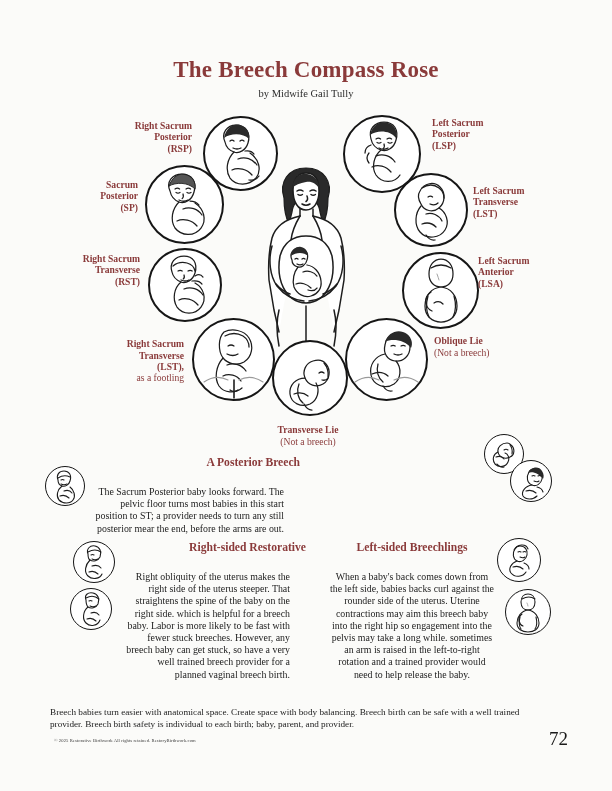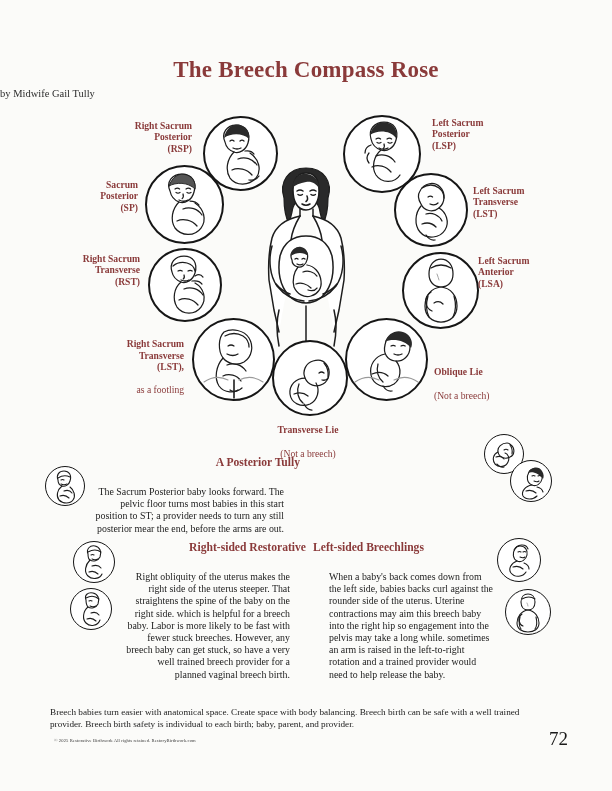--- a/index.html
+++ b/index.html
@@ -27,21 +27,21 @@
     top: 57px; left: 0; right: 0;
     text-align: center;
     font-size: 23px;
     font-weight: bold;
     color: #8a3a3a;
     letter-spacing: 0.2px;
   }
   .byline {
     position: absolute;
     top: 88px; left: 0; right: 0;
-    text-align: left;
+    text-align: center;
     font-size: 10.5px;
     color: #2c2c2c;
   }
 
   
   .rose {
     position: absolute;
     top: 105px;
     left: 0;
     width: 612px;
@@ -64,21 +64,20 @@
     line-height: 1.18;
     white-space: pre-line;
   }
   .lbl.r { text-align: right; }
   .lbl.l { text-align: left; }
   .lbl.c { text-align: center; }
   .lbl .note {
     display: block;
     font-weight: normal;
     font-size: 9.6px;
-    margin-top: 12px;
   }
 
   .mother {
     position: absolute;
     left: 246px;
     top: 55px;
     width: 120px;
     height: 210px;
   }
   .mother svg { width: 100%; height: 100%; display: block; }
@@ -96,21 +95,21 @@
     line-height: 1.235;
     color: #1c1c1c;
     margin: 16px;
   }
 
   .blk { position: absolute; }
 
   #blk-posterior { left: 78px;  top: 456px; width: 222px; text-align: right; }
   #blk-translie  { left: 308px; top: 456px; width: 222px; text-align: left; }
   #blk-right     { left: 110px; top: 541px; width: 196px; text-align: right; }
-  #blk-left      { left: 313px; top: 541px; width: 198px; text-align: left; }
+  #blk-left      { left: 313px; top: 541px; width: 198px; text-align: center; }
 
   .mini {
     position: absolute;
     border-radius: 50%;
     border: 1.9px solid #161616;
     background: #fff;
     overflow: hidden;
   }
   .mini svg { width: 100%; height: 100%; display: block; }
 
@@ -307,21 +306,21 @@
         <path d="M47 34 q4 2 8 0"></path>
         <path d="M38 34 C28 36 22 45 24 55 C26 65 38 70 47 64 C54 59 55 48 49 41"></path>
         <path d="M31 44 C29 51 31 58 36 62"></path>
         <path d="M25 54 q9 -4 16 2"></path>
         <path d="M36 66 q4 6 9 5"></path>
 
         <path d="M8 62 q12 -8 24 -2" stroke="#9a9a9a" stroke-width="1.1"></path>
         <path d="M71 62 q-12 -8 -24 -2" stroke="#9a9a9a" stroke-width="1.1"></path>
       </svg>
     </div>
-    <div class="lbl l" style="left:434px; top:250px; width:130px;">
+    <div class="lbl l" style="left:434px; top:219px; width:130px;">
       <span>Oblique Lie</span>
       <span class="note">(Not a breech)</span>
     </div>
 
     <div class="node" style="left:343px; top:10px; width:74px; height:74px;">
       <svg viewBox="0 0 74 74" fill="none" stroke="#1d1d1d" stroke-width="1.25" stroke-linecap="round" stroke-linejoin="round">
         <path d="M26 22 C23 12 30 5 39 5 C49 5 54 13 51 23 C49 31 42 35 36 33 C30 31 27 27 26 22 Z" fill="#ffffff"></path>
         <path d="M25 18 C27 8 35 3 43 6 C50 8 53 15 51 21 C45 13 32 13 25 18 Z" fill="#2a2a2a" stroke="none"></path>
         <path d="M31 22 q2.4 -1.6 4.6 0"></path>
           <path d="M42 22 q2.4 -1.6 4.6 0"></path>
@@ -379,21 +378,21 @@
       <path d="M12 13 C10 8 13 4 18 4 C23 4 26 8 24 14 C23 18 19 20 16 19 C13 18 12 16 12 13 Z" fill="#fff"></path>
       <path d="M12 11 q6 -4 12 -1"></path>
       <path d="M15 13 q1.5 -1 3 0"></path>
       <path d="M15 17 q3 1.5 6 0"></path>
       <path d="M16 19 C11 23 10 29 13 33 C17 37 24 37 27 33 C30 29 28 23 24 20"></path>
       <path d="M18 24 q5 -2 8 2"></path>
       <path d="M14 29 q5 -2 9 2"></path>
     </svg>
   </div>
   <div class="blk" id="blk-posterior">
-    <p class="sec-h">A Posterior Tully</p>
+    <p class="sec-h">A Posterior Breech</p>
     <p class="sec-b">The Sacrum Posterior baby looks forward. The pelvic floor turns most babies in this start position to ST; a provider needs to turn any still posterior mear the end, before the arms are out.</p>
   </div>
 
   <div class="mini" style="left:484px; top:434px; width:38px; height:38px;">
     <svg viewBox="0 0 38 38" fill="none" stroke="#1d1d1d" stroke-width="1.1" stroke-linecap="round" stroke-linejoin="round">
       <path d="M26 10 C30 13 30 20 25 22 C20 25 14 22 13 17 C12 12 17 8 22 8 C24 8 25 9 26 10 Z" fill="#fff"></path>
       <path d="M25 10 q3 4 2 9"></path>
       <path d="M19 15 q2 -1.5 4 0"></path>
       <path d="M13 17 C8 19 7 25 10 29 C14 33 21 32 23 27 C25 23 23 19 20 18"></path>
       <path d="M11 22 q5 -2 8 2"></path>

